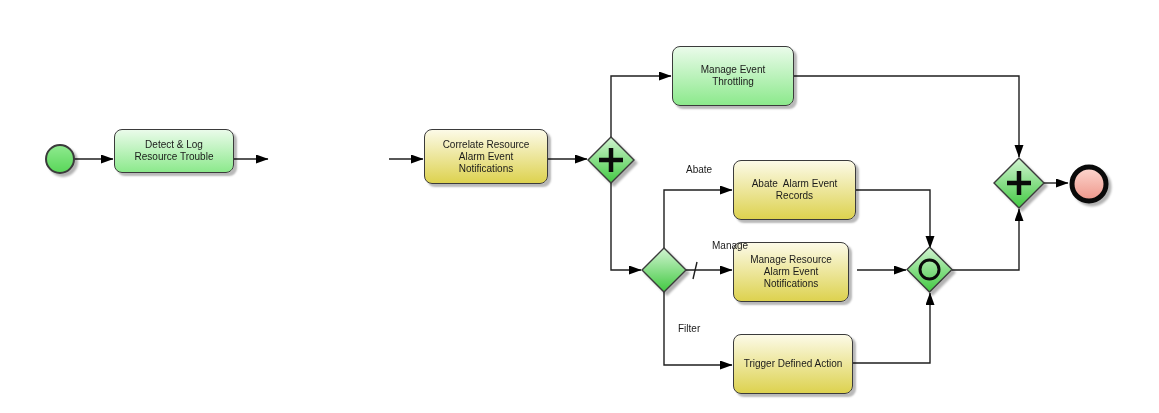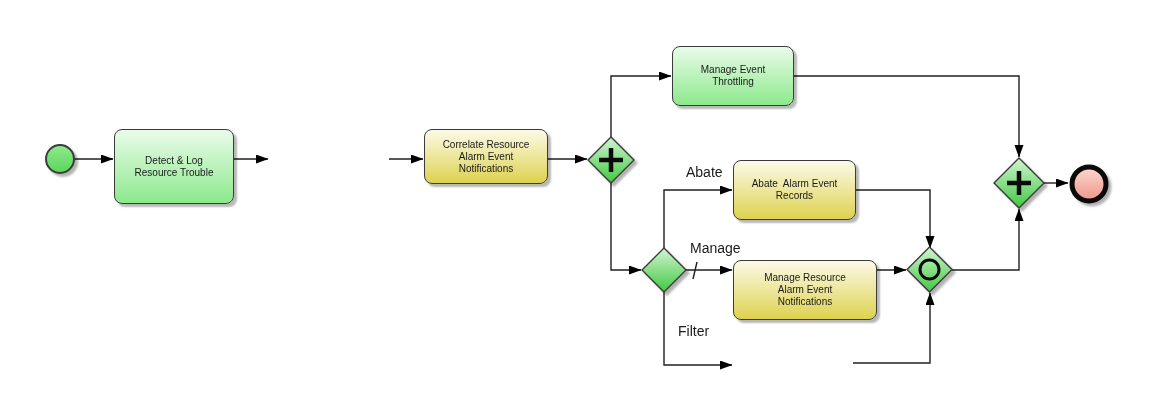--- a/index.html
+++ b/index.html
@@ -19,21 +19,21 @@
     text-align:center;
     font-size:10px;line-height:12px;color:var(--label-color,#1a1a1a);
     box-shadow:3px 3px 2px rgba(0,0,0,0.28);
     box-sizing:border-box;
   }
   .task.green{background:linear-gradient(180deg,var(--task-green-top,#eafbea) 0%,var(--task-green-bottom,#8ce98c) 100%);}
   .task.yellow{background:linear-gradient(180deg,var(--task-yellow-top,#fcfae7) 0%,var(--task-yellow-bottom,#ddd24f) 100%);}
   .task-label{white-space:pre-wrap;padding:2px;}
   .edge-label{
     position:absolute;z-index:3;
-    font-size:14px;color:var(--label-color,#1a1a1a);
+    font-size:10px;color:var(--label-color,#1a1a1a);
     white-space:nowrap;
   }
   .shadowed{filter:drop-shadow(3px 3px 1px rgba(0,0,0,0.30));}
 </style>
 </head>
 <body>
 
 <div id="canvas">
 
   <svg id="wires" width="1159" height="413" viewBox="0 0 1159 413">
@@ -96,21 +96,21 @@
     <g class="shadowed">
       <polygon points="1019,158 1044,183 1019,208 994,183" fill="url(#gwGrad)" stroke="#3b3b3b" stroke-width="1.4"></polygon>
       <path d="M1007,183 H1031 M1019,171 V195" stroke="#0a0a0a" stroke-width="4.5" fill="none"></path>
     </g>
 
     <g class="shadowed">
       <circle cx="1089" cy="184" r="17" fill="url(#endGrad)" stroke="#0a0a0a" stroke-width="5"></circle>
     </g>
   </svg>
 
-  <div class="task green" style="left:114px;top:129px;width:120px;height:75px">
+  <div class="task green" style="left:114px;top:129px;width:120px;height:44px">
     <span class="task-label">Detect &amp; Log
 Resource Trouble</span>
   </div>
 
 
   <div class="task yellow" style="left:424px;top:129px;width:124px;height:55px">
     <span class="task-label">Correlate Resource
 Alarm Event
 Notifications</span>
   </div>
@@ -118,24 +118,27 @@
   <div class="task yellow" style="left:733px;top:160px;width:123px;height:60px">
     <span class="task-label">Abate  Alarm Event
 Records</span>
   </div>
 
   <div class="task green" style="left:672px;top:46px;width:122px;height:60px">
     <span class="task-label">Manage Event
 Throttling</span>
   </div>
 
-  <div class="task yellow" style="left:733px;top:260px;width:144px;height:60px">
+  <div class="task yellow" style="left:733px;top:242px;width:116px;height:60px">
     <span class="task-label">Manage Resource
 Alarm Event
 Notifications</span>
   </div>
 
+  <div class="task yellow" style="left:733px;top:334px;width:120px;height:60px">
+    <span class="task-label">Trigger Defined Action</span>
+  </div>
 
   <div class="edge-label" style="left:686px;top:164px">Abate</div>
-  <div class="edge-label" style="left:690px;top:240px">Manage</div>
+  <div class="edge-label" style="left:712px;top:240px">Manage</div>
   <div class="edge-label" style="left:678px;top:323px">Filter</div>
 
 </div>
 
 </body></html>

